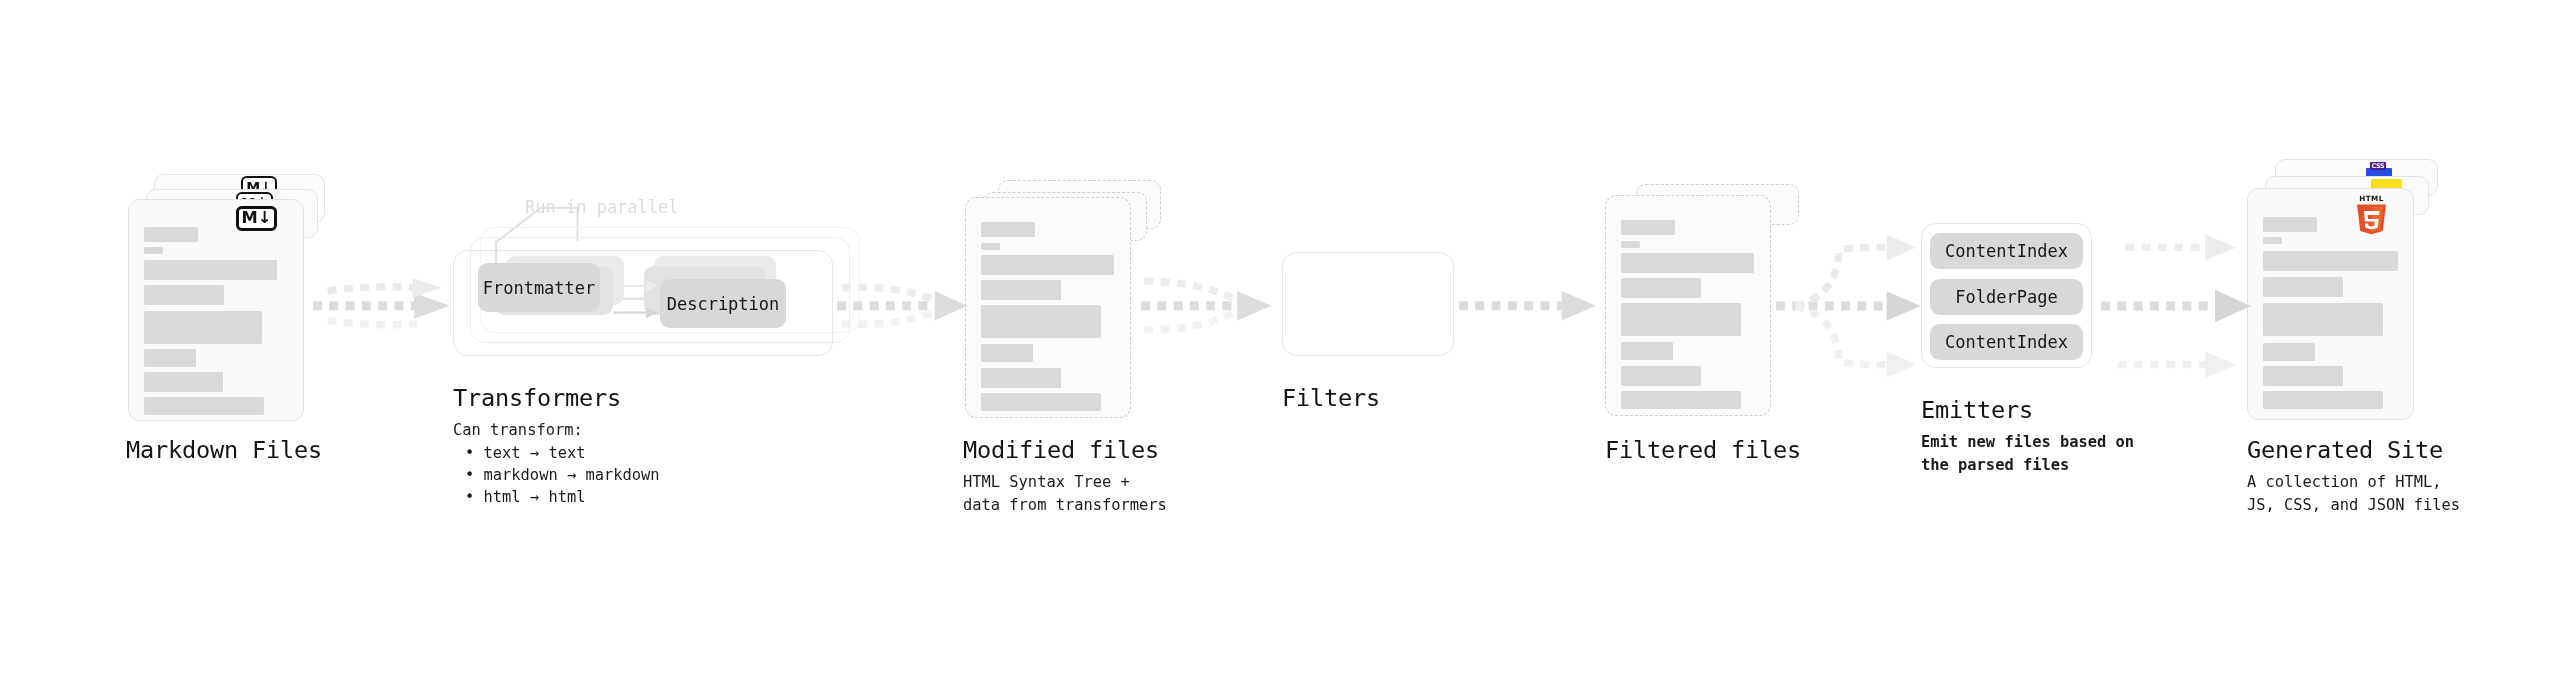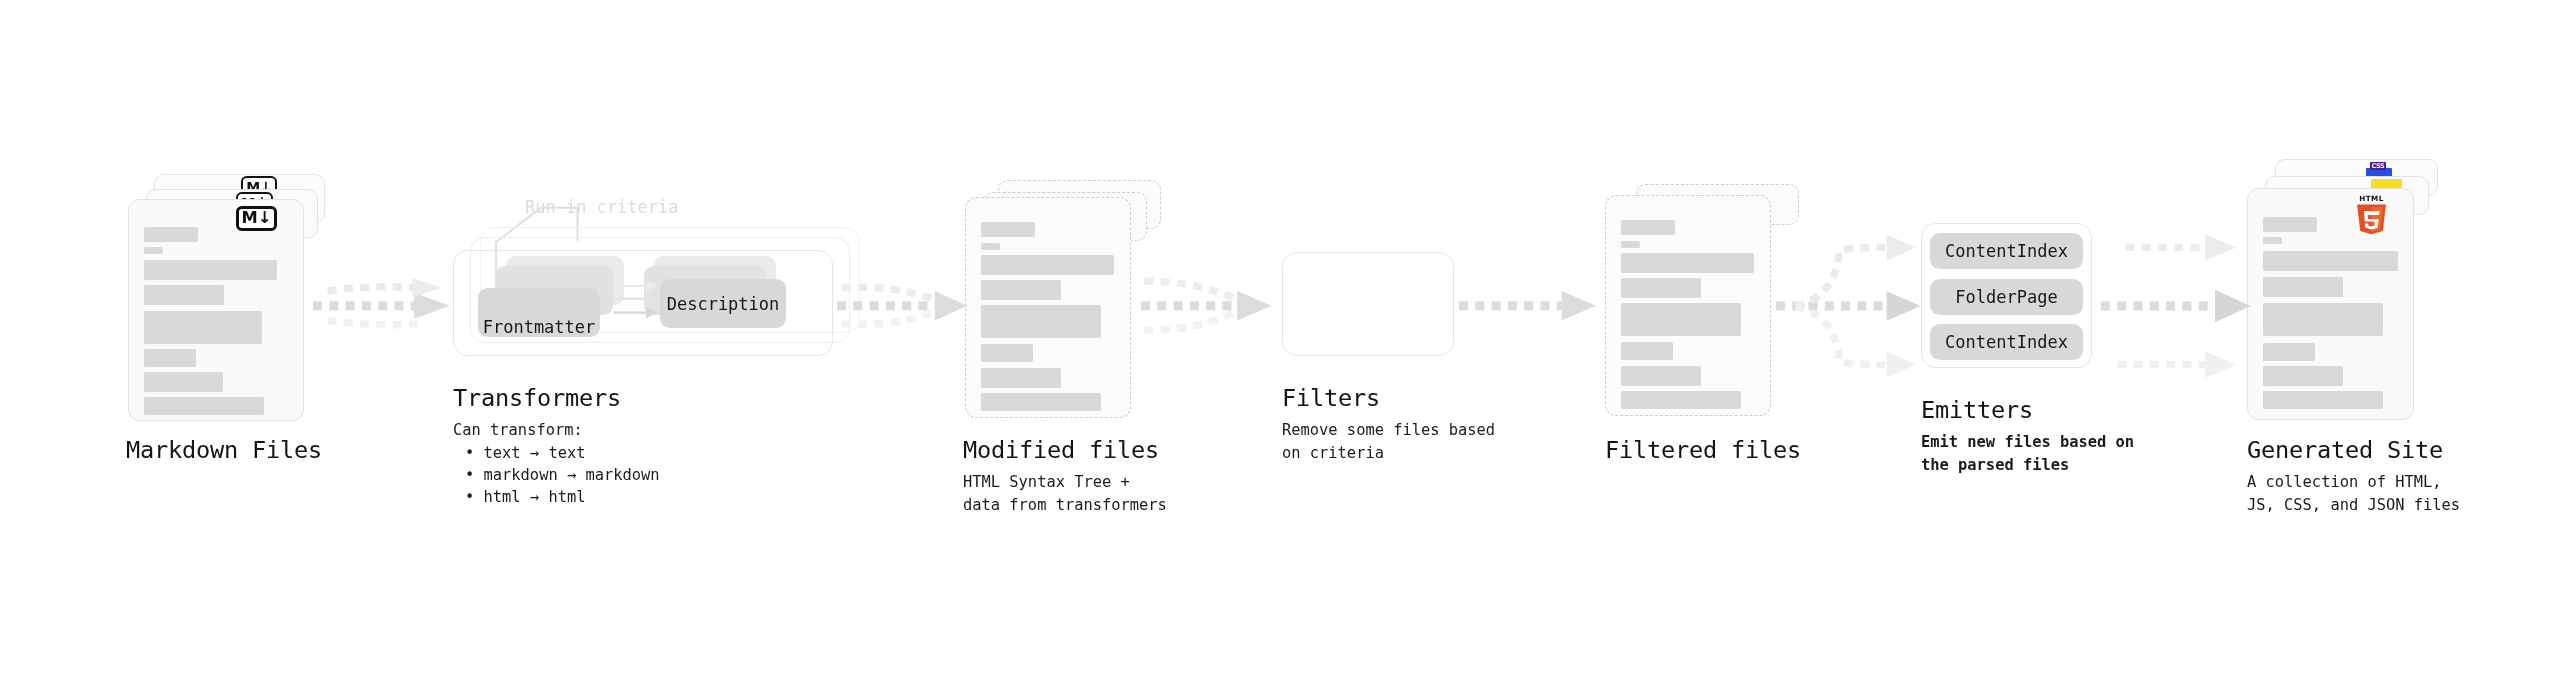--- a/index.html
+++ b/index.html
@@ -171,21 +171,21 @@
     </div>
 
     <div class="cap-title" style="left:126px;top:436px;">Markdown Files</div>
   </div>
 
   <div class="abs" style="left:0;top:0;width:861px;height:681px;">
 
     <svg class="arrow-layer" width="244" height="114" style="left:488px;top:185px;" viewBox="0 0 300 140">
       <path d="M 10 110 L 10 70 L 65 28 L 110 28 L 110 68" fill="none" stroke="#dedede" stroke-width="2.4" stroke-linecap="round" stroke-linejoin="round"></path>
     </svg>
-    <div class="parallel-label" style="left:525px;top:197px;">Run in criteria</div>
+    <div class="parallel-label" style="left:525px;top:197px;">Run in parallel</div>
 
     <div class="gbox l3" style="left:480px;top:227px;width:380px;height:106px;"></div>
     <div class="gbox l2" style="left:470px;top:237px;width:380px;height:106px;"></div>
     <div class="gbox" style="left:453px;top:250px;width:380px;height:106px;"></div>
 
     <div class="pill fade2" style="left:506px;top:256px;width:118px;height:49px;"></div>
     <div class="pill fade2" style="left:654px;top:256px;width:122px;height:49px;"></div>
 
     <div class="pill fade1" style="left:495px;top:266px;width:118px;height:49px;"></div>
     <div class="pill fade1" style="left:644px;top:266px;width:122px;height:49px;"></div>
@@ -198,21 +198,21 @@
       <g fill="#e4e4e4" stroke="#e4e4e4">
         <line x1="5" y1="38" x2="45" y2="38" stroke-width="3"></line>
         <polygon points="45,31 60,38 45,45" stroke="none"></polygon>
       </g>
       <g fill="#d6d6d6" stroke="#d6d6d6">
         <line x1="5" y1="55" x2="45" y2="55" stroke-width="3"></line>
         <polygon points="45,48 60,55 45,62" stroke="none"></polygon>
       </g>
     </svg>
 
-    <div class="pill" style="left:478px;top:288px;width:122px;height:49px;align-items:flex-end;">
+    <div class="pill" style="left:478px;top:263px;width:122px;height:49px;">
       <span>Frontmatter</span>
     </div>
     <div class="pill" style="left:660px;top:279px;width:126px;height:49px;">
       <span>Description</span>
     </div>
 
     <div class="cap-title" style="left:453px;top:384px;">Transformers</div>
     <div class="cap-sub" style="left:453px;top:419px;">Can transform:</div>
     <div class="cap-sub" style="left:465px;top:442px;">• text → text</div>
     <div class="cap-sub" style="left:465px;top:464px;">• markdown → markdown</div>
@@ -233,22 +233,20 @@
       <div class="skel" style="left:14.6px;top:195px;width:120px;height:18px;"></div>
     </div>
     <div class="cap-title" style="left:963px;top:436px;">Modified files</div>
     <div class="cap-sub" style="left:963px;top:471px;">HTML Syntax Tree +
 data from transformers</div>
   </div>
 
   <div class="abs" style="left:0;top:0;width:1585px;height:681px;">
     <div class="gbox" style="left:1282px;top:252px;width:172px;height:104px;"></div>
     <div class="cap-title" style="left:1282px;top:384px;">Filters</div>
-    <div class="cap-sub" style="left:1282px;top:419px;">Remove some files based
-on criteria</div>
   </div>
 
   <div class="abs" style="left:0;top:0;width:1869px;height:681px;">
     <div class="doc dashed" style="left:1636px;top:184px;width:163px;height:41px;border-radius:9.8px;"></div>
     <div class="doc dashed" style="left:1605px;top:195px;width:166px;height:221px;">
       <div class="skel" style="left:14.6px;top:24.4px;width:54px;height:14.6px;"></div>
       <div class="skel" style="left:14.6px;top:45px;width:19.5px;height:7.3px;"></div>
       <div class="skel" style="left:14.6px;top:57px;width:133px;height:19.5px;"></div>
       <div class="skel" style="left:14.6px;top:82px;width:80px;height:19.5px;"></div>
       <div class="skel" style="left:14.6px;top:107px;width:120px;height:32.5px;"></div>

